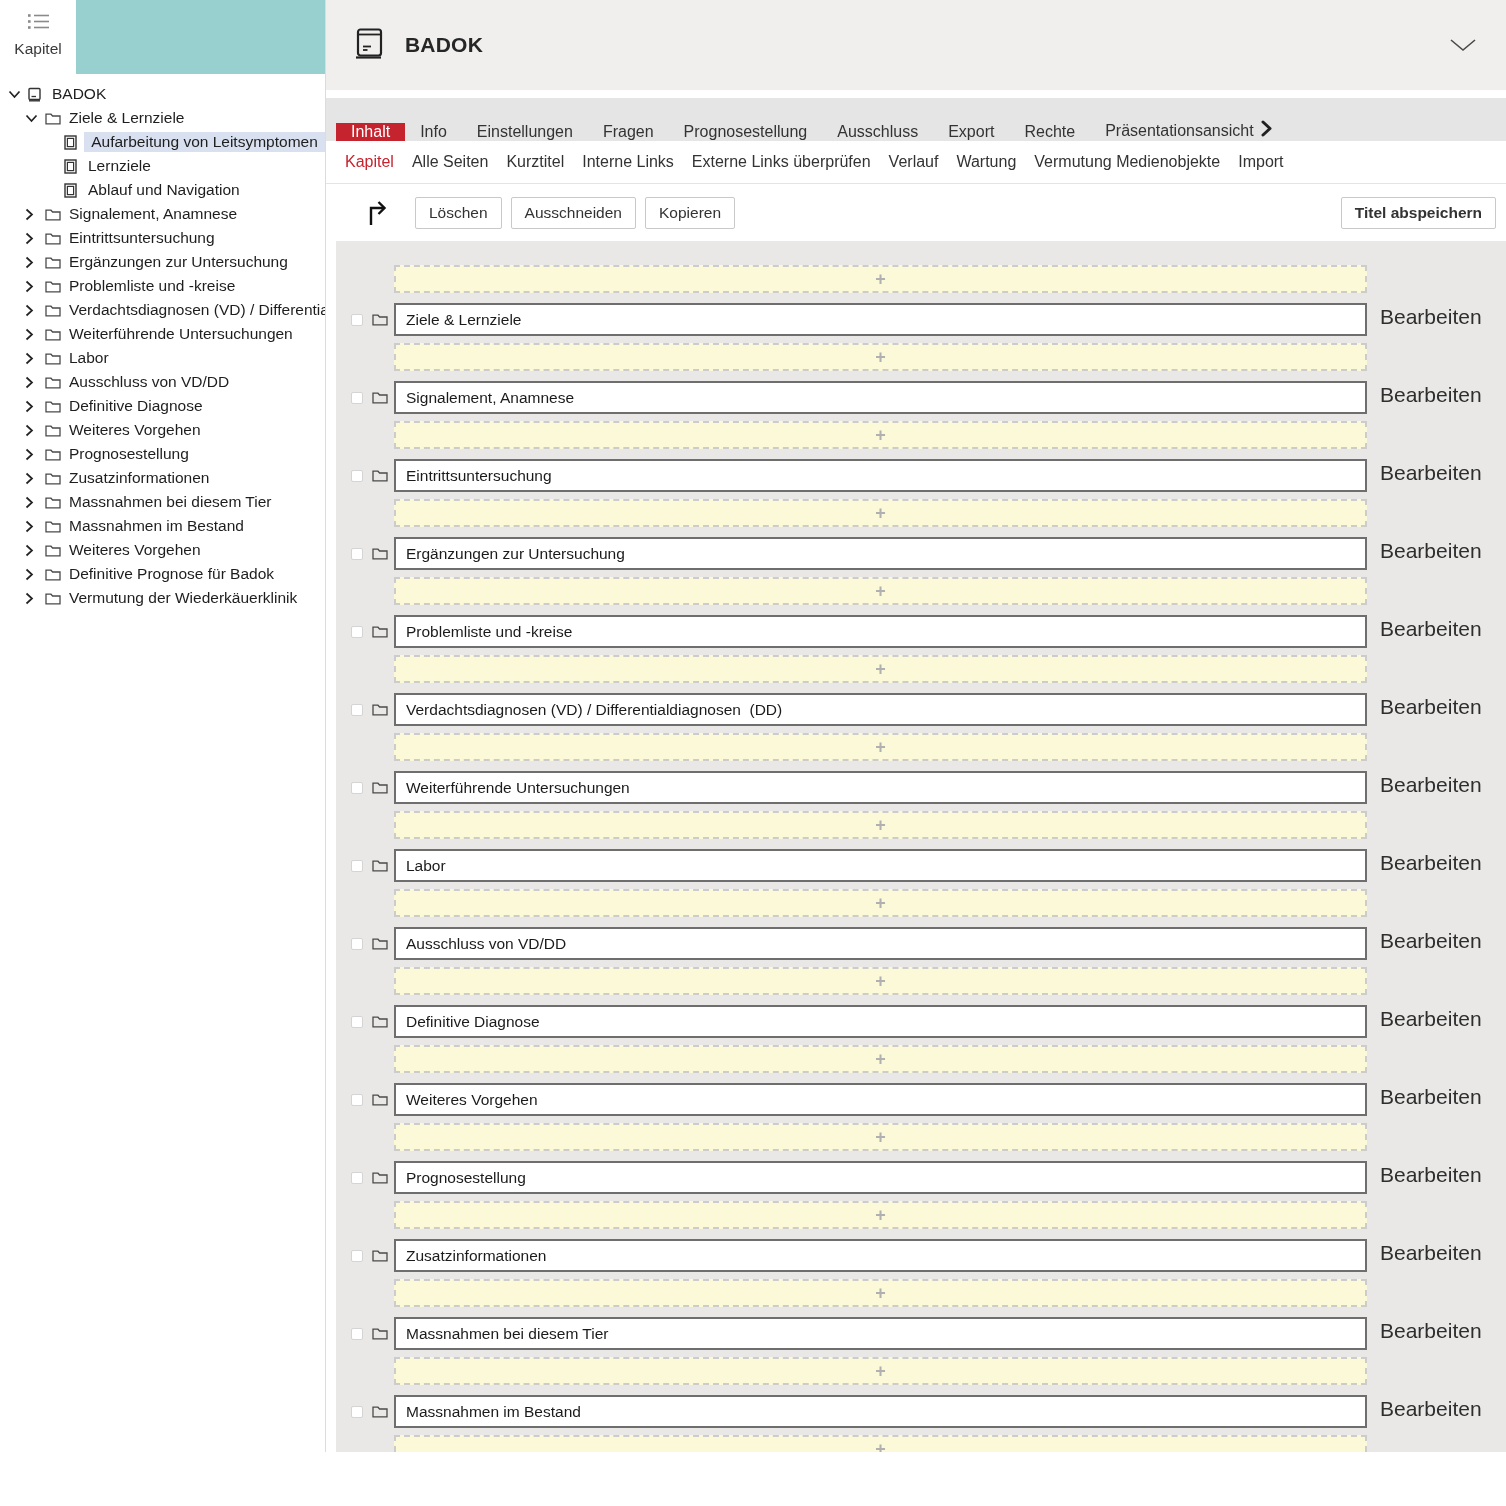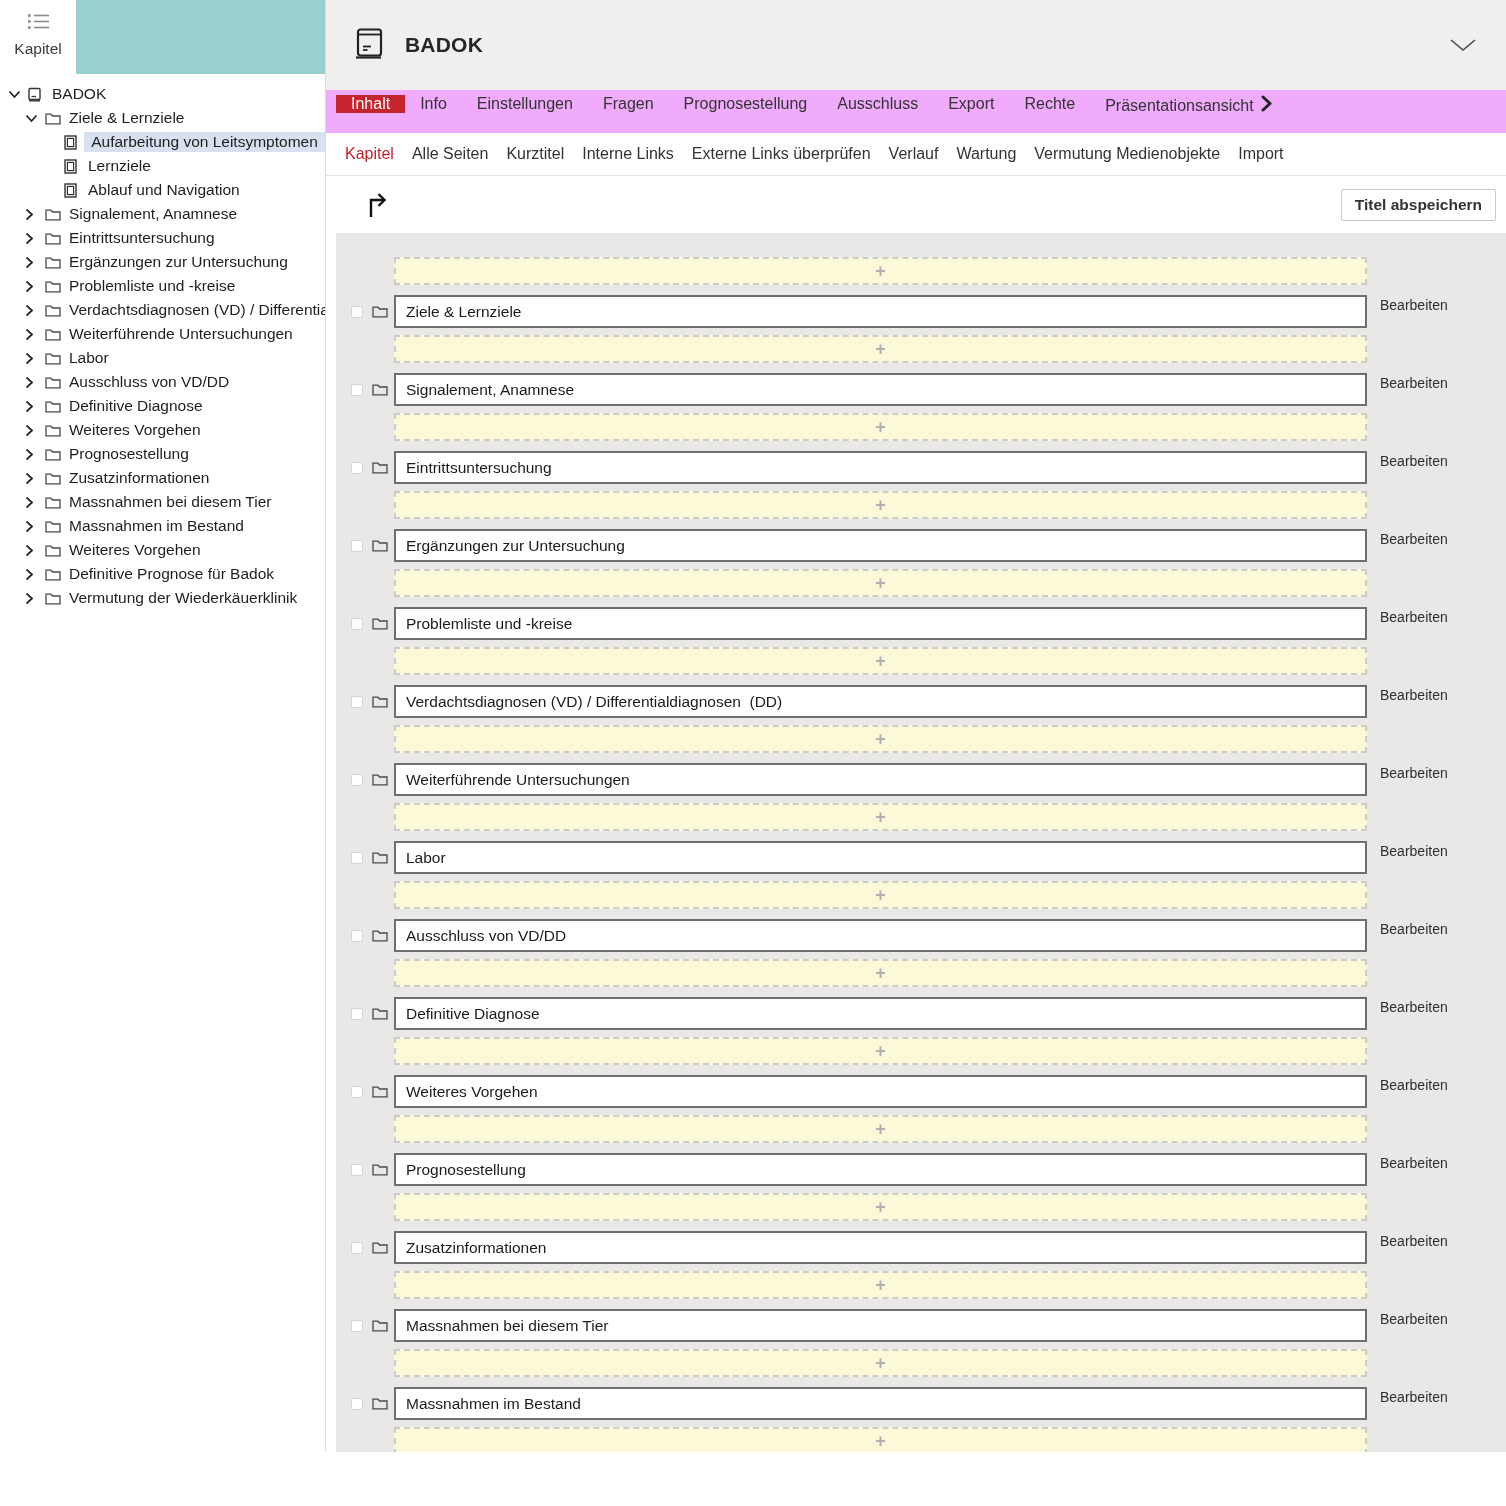--- a/index.html
+++ b/index.html
@@ -22,22 +22,22 @@
   .ticon { width:20px; min-width:20px; display:inline-flex; align-items:center; }
   .tlabel { padding:1px 4px; flex:1 1 auto; overflow:hidden; }
   .tree-item.selected .tlabel { background:#d9e0ef;text-align:center; }
 
   
   .main { flex:1; display:flex; flex-direction:column; background:#fff; min-width:0; }
   .main-header { height:90px; background:#f0efee; display:flex; align-items:center; padding:0 30px 0 28px; }
   .page-title { font-size:21px; font-weight:bold; color:#262626; margin-left:20px; letter-spacing:.2px; }
   .header-chevron { margin-left:auto; display:inline-flex; cursor:pointer; }
 
-  .tabs-primary { background:#f0abfc; padding-left:10px; padding-top:5px; height:43px;
-                  display:flex; align-items:flex-start; font-size:16px; }
+  .tabs-primary { background:#e5e5e5; padding-left:10px; padding-top:5px; height:43px;
+                  display:flex; align-items:flex-end; font-size:16px;margin-top:8px; }
   .tab { display:flex; align-items:center; gap:7px; padding:0 15px; color:#333; cursor:pointer; }
   .tab.active { background:#c5242f; color:#fff; }
 
   .tabs-secondary { background:#fff; padding-left:10px; height:43px; display:flex; align-items:center;
                     font-size:16px; border-bottom:1px solid #e4e4e4; }
   .stab { padding:0 9px; color:#333; cursor:pointer; }
   .stab.active { color:#c5242f; }
 
   .toolbar { background:#fff; height:57px; display:flex; align-items:center; padding:0 10px; }
   .move-arrow { margin:0 10px 0 30px; display:inline-flex; cursor:pointer; }
@@ -51,21 +51,21 @@
   .insert-bar { margin-left:58px; width:973px; height:28px; background:#fcf9d8;
                 border:2px dashed #cccccc; display:flex; align-items:center; justify-content:center;
                 margin-bottom:10px; cursor:pointer; }
   .plus { color:#b0b0b0; font-size:18px; font-weight:bold; line-height:1; }
   .chapter-row { display:flex; align-items:center; padding-left:15px; height:33px; margin-bottom:7px; }
   .cb { appearance:none; -webkit-appearance:none; width:12px; height:12px; background:#fff;
         border:1px solid #d4d4d4; border-radius:2px; margin-right:9px; cursor:pointer; }
   .folder-ic { width:16px; min-width:16px; margin-right:6px; display:inline-flex; }
   .title-input { width:973px; height:33px; border:2px solid #6e6e6e; background:#fff; padding:0 10px;
                  font-size:15.5px; font-family:inherit; color:#1b1b1b; }
-  .edit-link { margin-left:13px; font-size:14px; color:#2e2e2e; cursor:pointer; align-self:flex-start;
+  .edit-link { margin-left:13px; font-size:21px; color:#2e2e2e; cursor:pointer; align-self:flex-start;
                margin-top:2px; white-space:nowrap; text-decoration:none; }
 </style>
 </head>
 <body>
 
 <div class="app">
 
   <aside class="sidebar">
     <div class="side-top">
       <div class="side-top-left">
@@ -434,20 +434,25 @@
         <a class="stab">Import</a>
       </nav>
 
     <div class="toolbar">
       <span class="move-arrow">
         <svg width="23" height="27" viewBox="0 0 23 27">
           <polyline points="5,26 5,9 18,9" fill="none" stroke="#111" stroke-width="2.4"></polyline>
           <polyline points="12.5,3 18.5,9 12.5,15" fill="none" stroke="#111" stroke-width="2.4"></polyline>
         </svg>
       </span>
+      <div class="toolbar-buttons">
+          <button class="btn">Löschen</button>
+          <button class="btn">Ausschneiden</button>
+          <button class="btn">Kopieren</button>
+        </div>
       <button class="btn save">Titel abspeichern</button>
     </div>
 
     <div class="content">
         <div class="insert-bar">
           <span class="plus">+</span>
         </div>
         <div class="chapter-row">
           <input class="cb" type="checkbox" style="">
           <span class="folder-ic">

